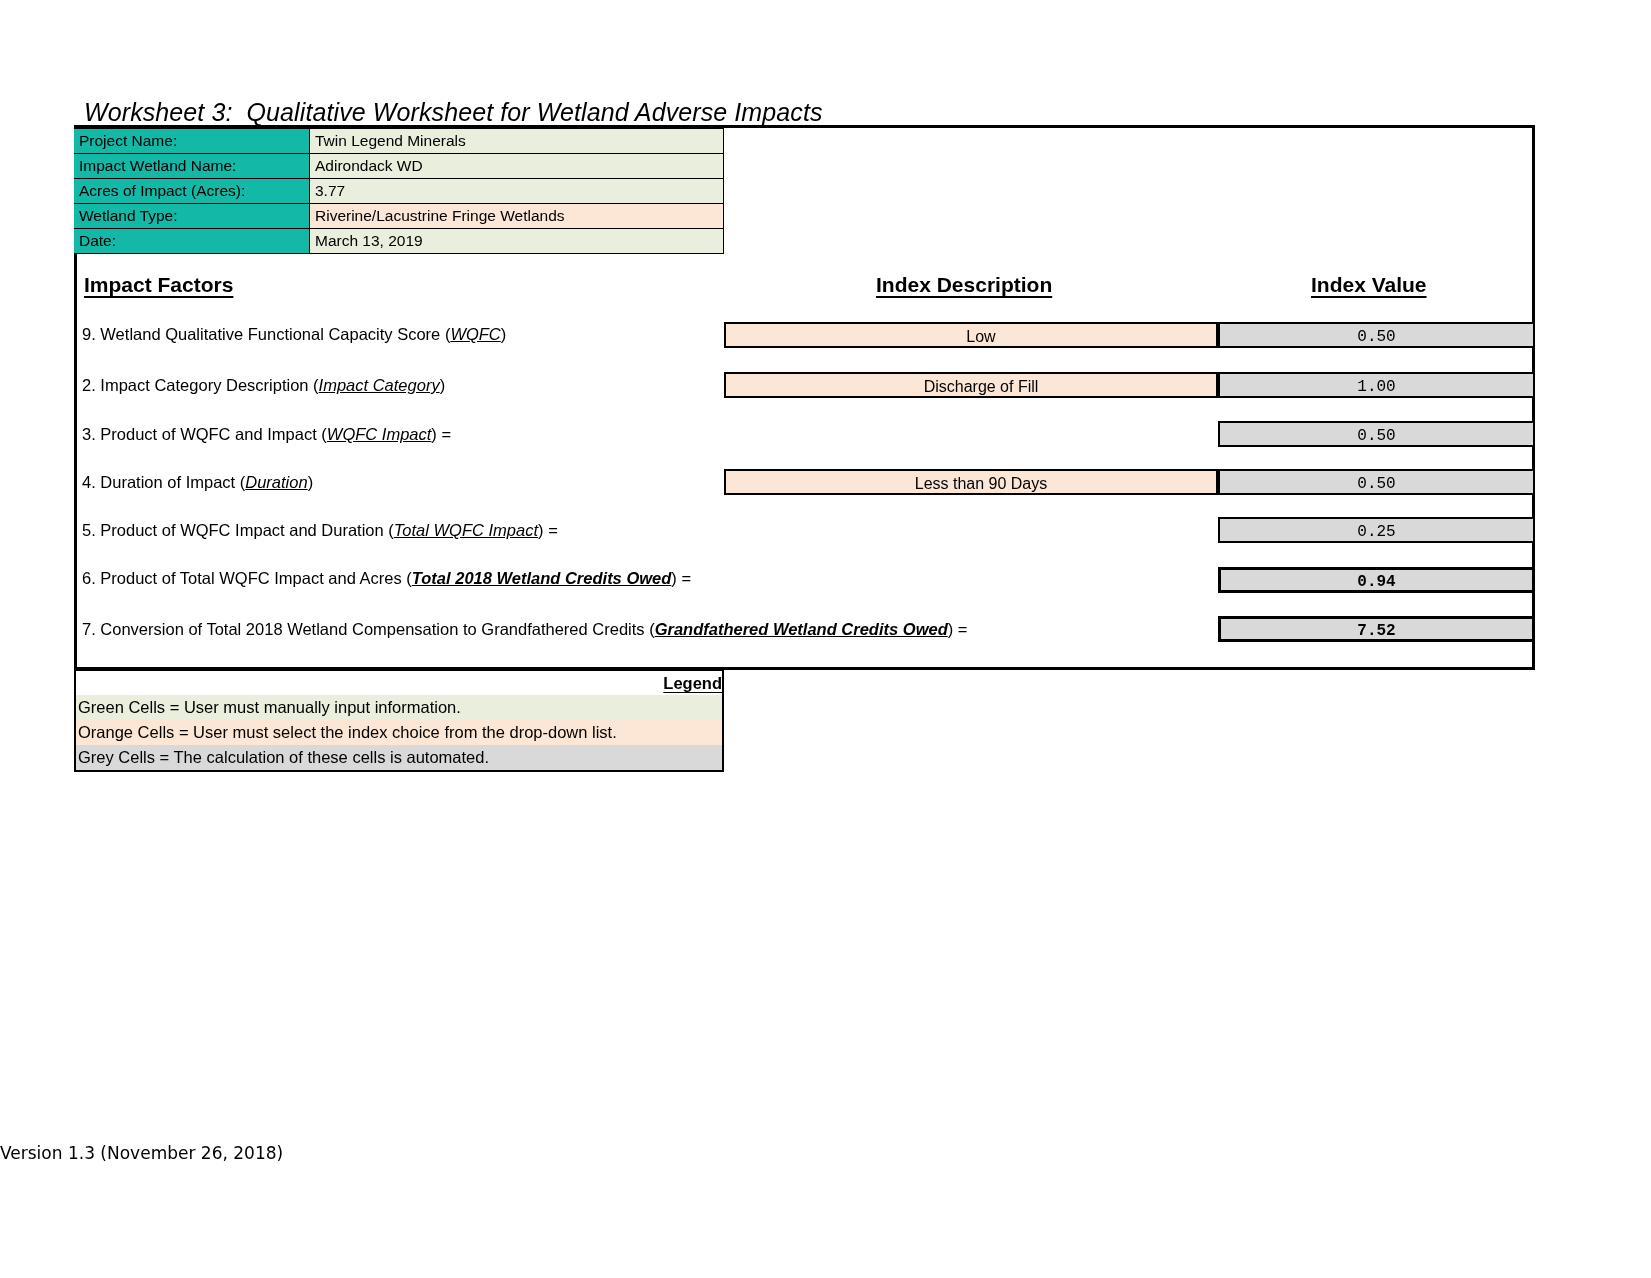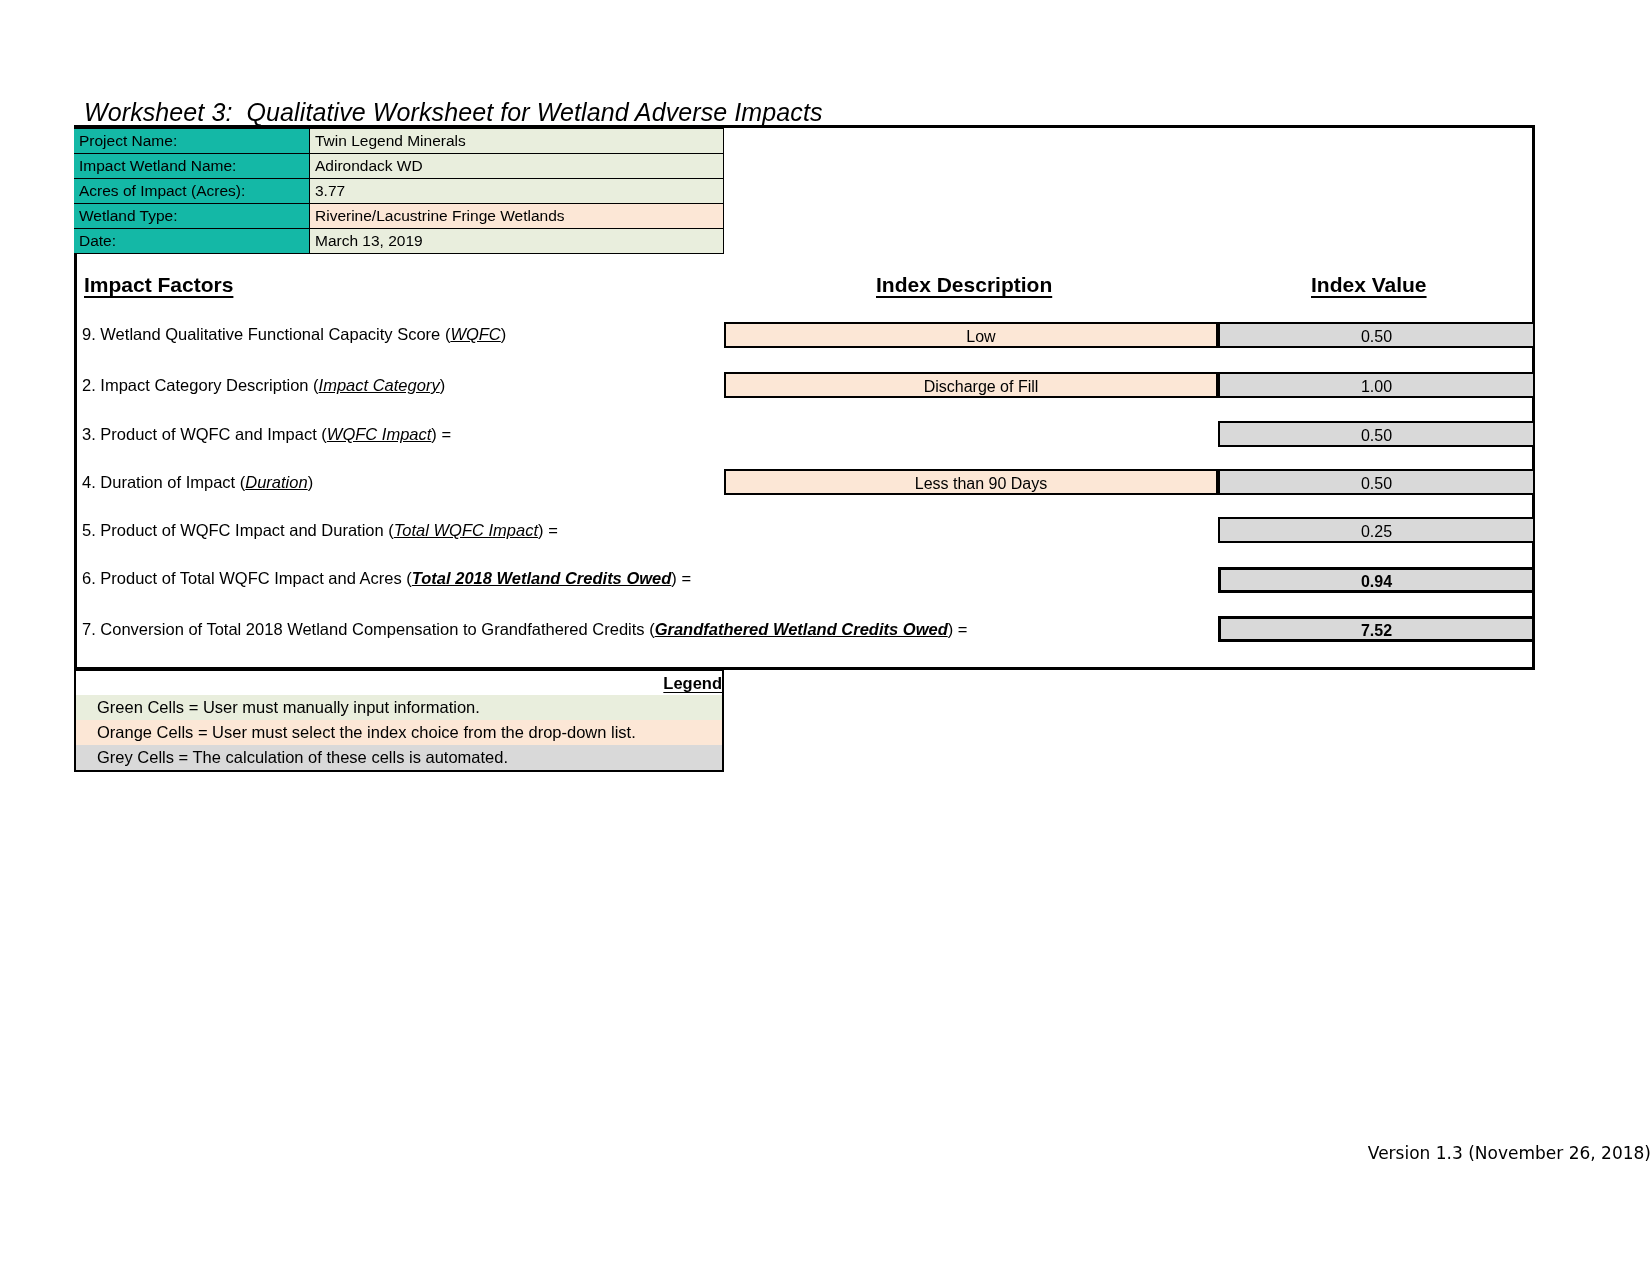--- a/index.html
+++ b/index.html
@@ -115,20 +115,21 @@
     position: absolute;
     left: 1218px;
     width: 317px;
     height: 26px;
     line-height: 26px;
     background: #d9d9d9;
     border: 2px solid #000;
     box-sizing: border-box;
     text-align: center;
     font-size: 16px;
+    font-family: Liberation Mono, monospace;
   }
   .value-cell.bold { font-weight: bold; border-width: 3px; line-height: 24px; }
 
   
   .r1 { top: 322px; }
   .r2 { top: 372px; }
   .r3 { top: 421px; }
   .r4 { top: 469px; }
   .r5 { top: 517px; }
   .r6 { top: 567px; }
@@ -159,34 +160,34 @@
     text-decoration: underline;
     text-underline-offset: 3px;
     height: 24px;
     line-height: 24px;
     background: #ffffff;
   }
   .legend-row {
     font-size: 16.5px;
     height: 25px;
     line-height: 25px;
-    padding-left: 21px;
+    padding-left: 2px;
     white-space: nowrap;
   }
   .legend-row.green { background: #e9eedd; }
   .legend-row.orange { background: #fce7d6; }
   .legend-row.grey { background: #d9d9d9; }
 
   
   #footer-version {
     position: absolute;
     left: 0;
     top: 1143px;
     width: 1651px;
-    text-align: right;
+    text-align: left;
     font-size: 17px;
     font-family: "DejaVu Sans", sans-serif;
   }
 </style>
 </head>
 <body>
 
 <div id="worksheet-title">Worksheet 3:  Qualitative Worksheet for Wetland Adverse Impacts</div>
 
 <div id="main-frame"></div>

